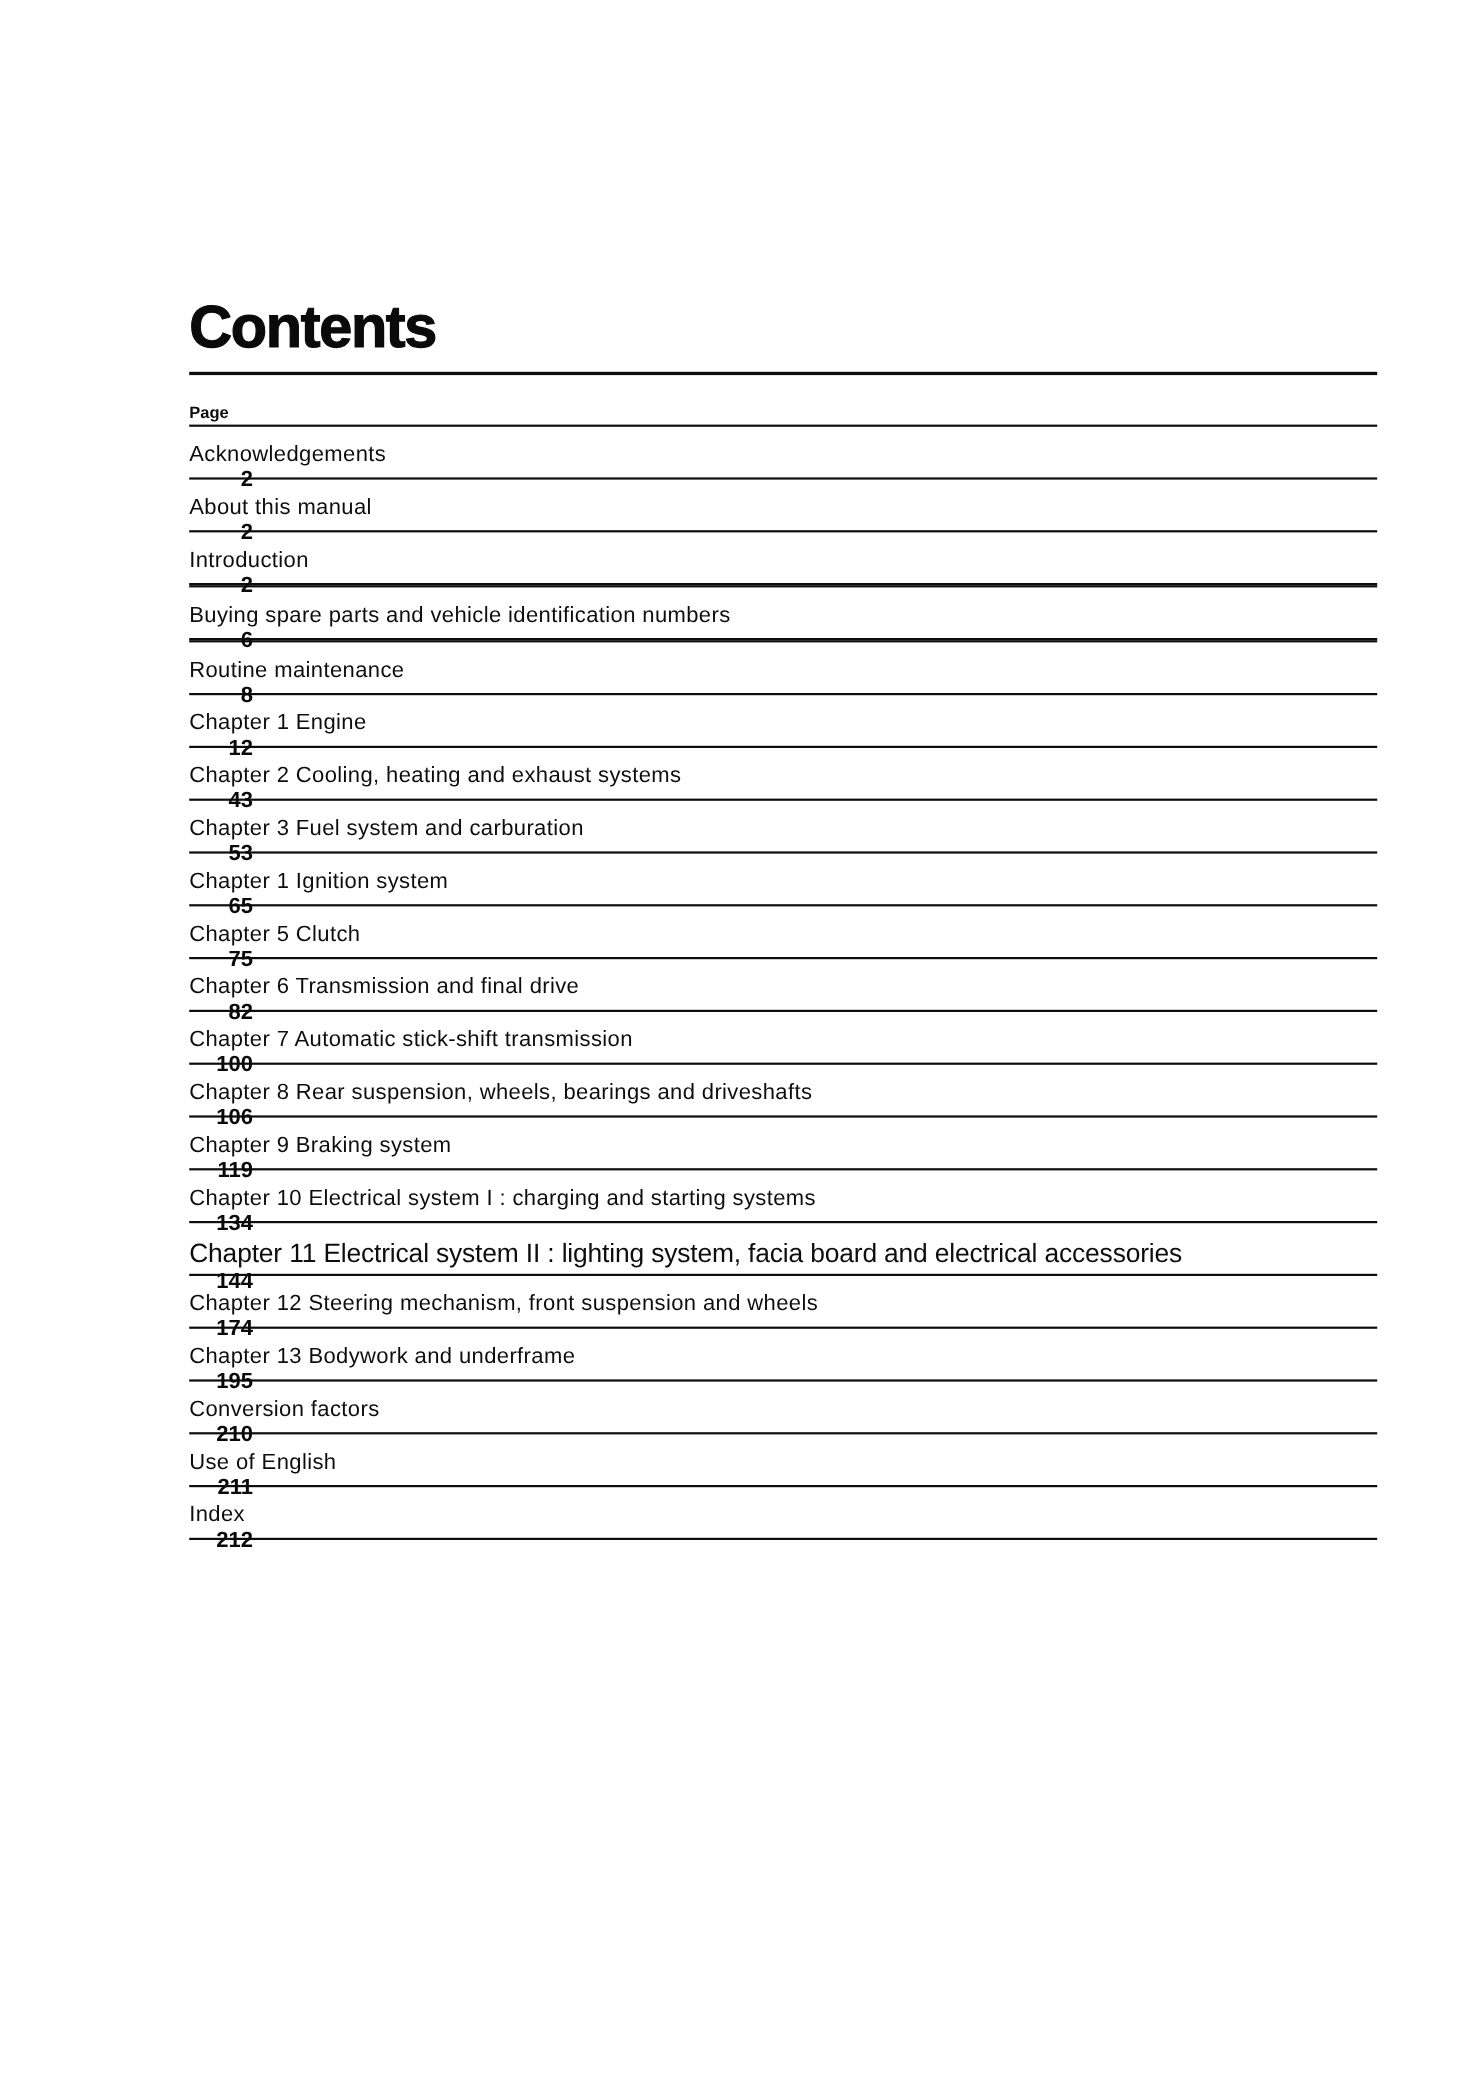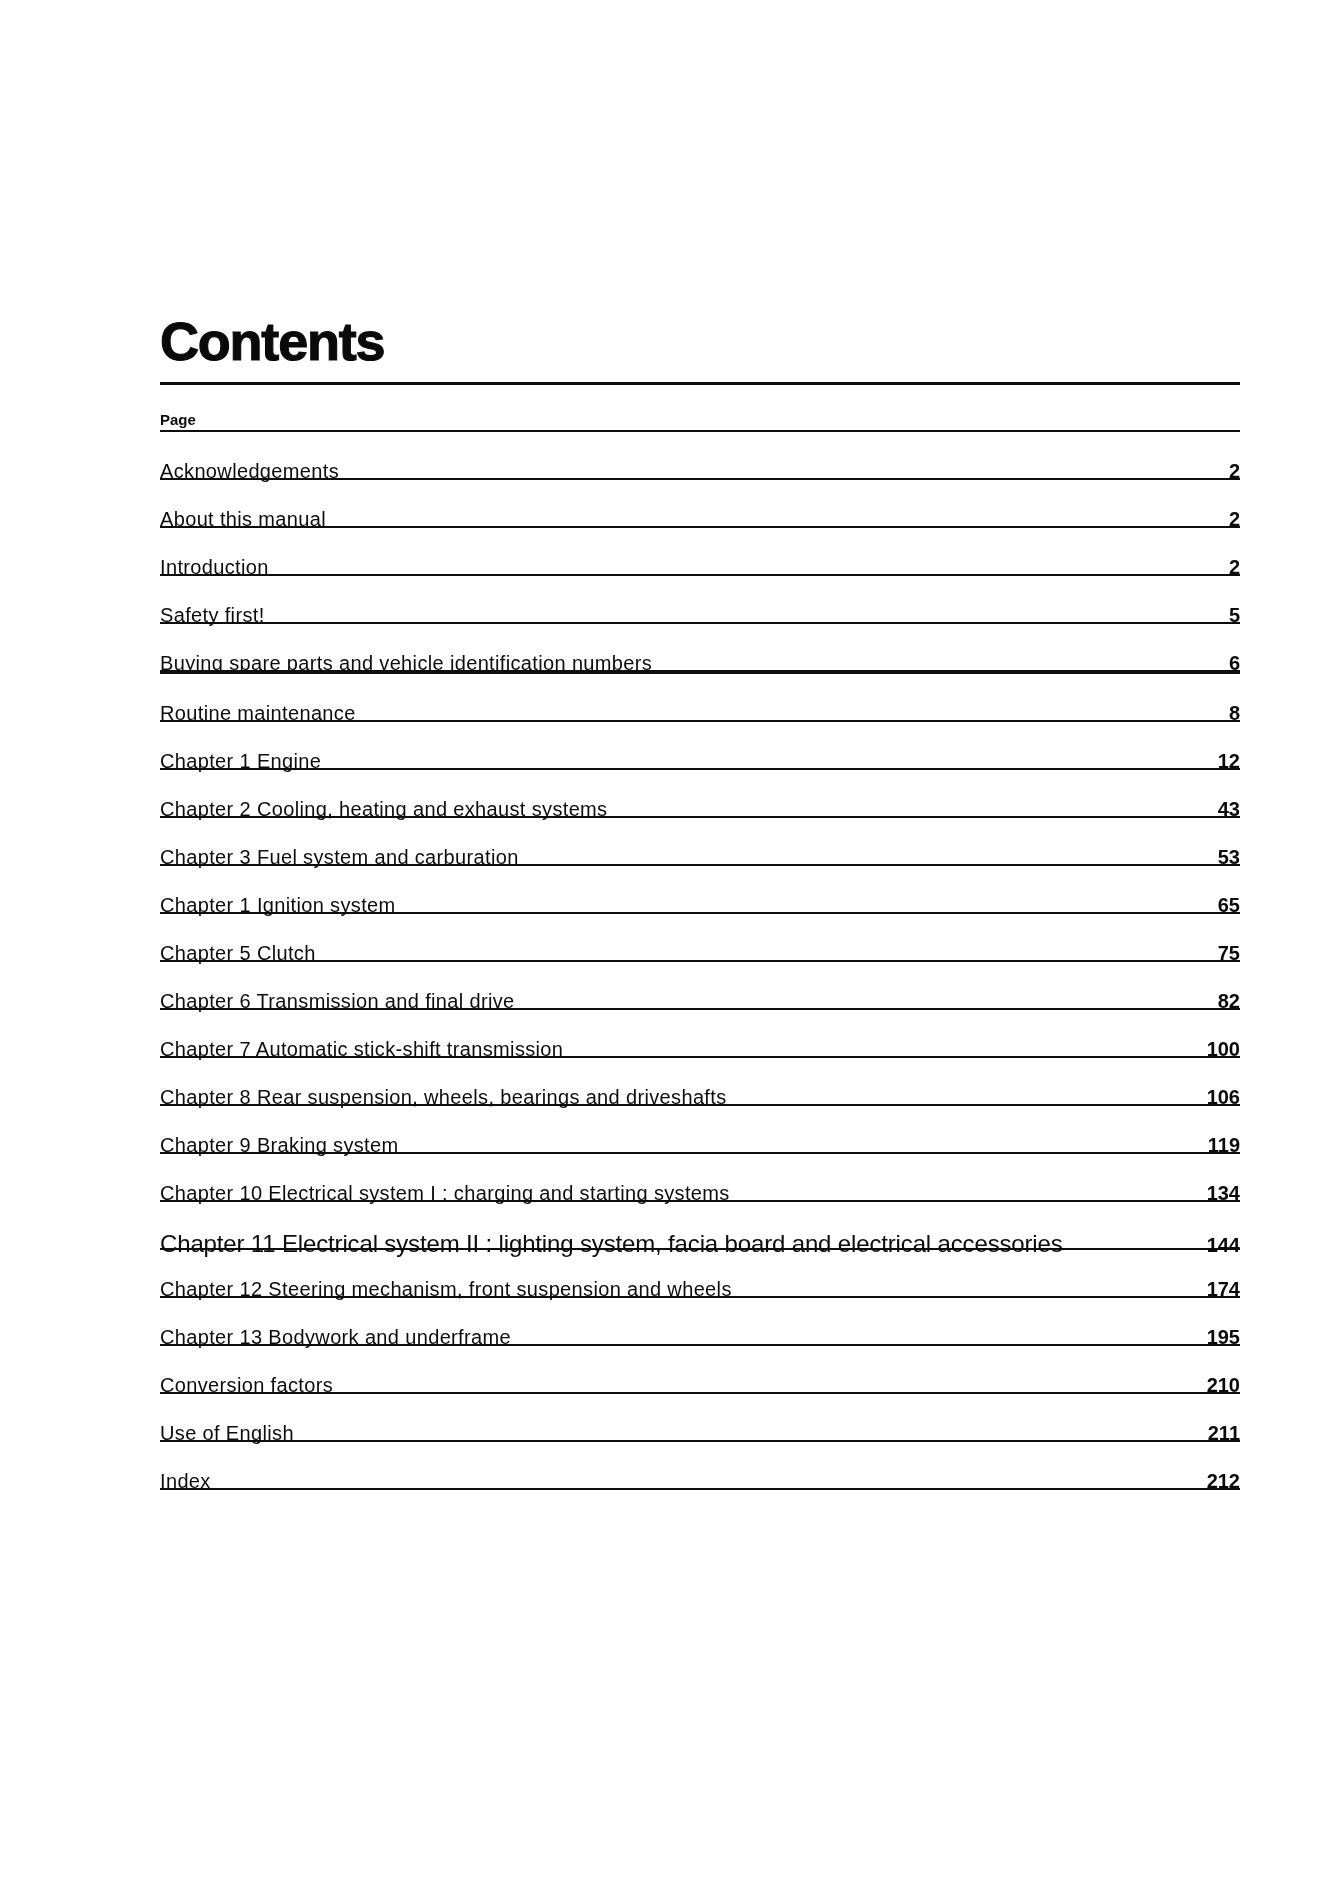--- a/index.html
+++ b/index.html
@@ -12,24 +12,23 @@
     width: 1336px;
     height: 1889px;
     position: relative;
     font-family: "Liberation Sans", sans-serif;
     color: #000000;
     -webkit-font-smoothing: antialiased;
   }
 
   #page {
     position: absolute;
-    left: 160px;
+    left: 172px;
     top: 270px;
     width: 1080px;
-    margin-top: 44px;
   }
 
   
   .toc-title {
     font-family: "Liberation Sans", sans-serif;
     font-size: 54px;
     font-weight: bold;
     letter-spacing: -1.2px;
     line-height: 1;
     margin: 0 0 14px 0;
@@ -64,22 +63,23 @@
     letter-spacing: 0px;
     color: #0d0d0d;
   }
 
   
   .entry {
     display: flex;
     align-items: baseline;
     justify-content: space-between;
     height: 46px;
-    padding-top: 28px;
+    padding-top: 14px;
     box-sizing: border-box;
+    flex-direction: column;
   }
 
   .entry-label {
     font-size: 20px;
     font-weight: normal;
     letter-spacing: 0.35px;
     color: #0d0d0d;
     white-space: nowrap;
   }
 
@@ -122,24 +122,20 @@
       <div class="entry">
         <span class="entry-label">About this manual</span>
         <span class="entry-page">2</span>
       </div>
       <div class="rule thin"></div>
       <div class="entry">
         <span class="entry-label">Introduction</span>
         <span class="entry-page">2</span>
       </div>
       <div class="rule thin"></div>
-      <div class="entry">
-        <span class="entry-label">Safety first!</span>
-        <span class="entry-page">5</span>
-      </div>
       <div class="rule thin"></div>
       <div class="entry">
         <span class="entry-label">Buying spare parts and vehicle identification numbers</span>
         <span class="entry-page">6</span>
       </div>
       <div class="rule thin"></div>
       <div class="rule thin"></div>
       <div class="entry">
         <span class="entry-label">Routine maintenance</span>
         <span class="entry-page">8</span>

